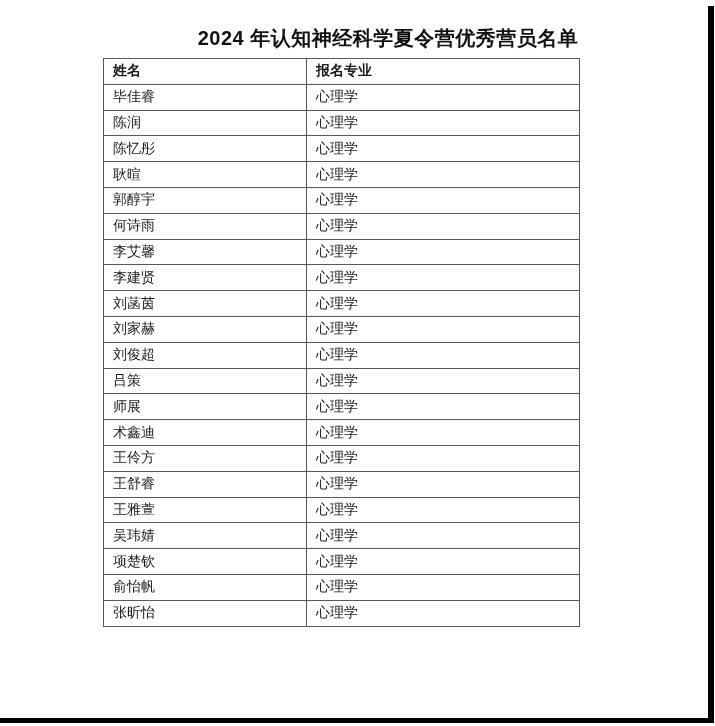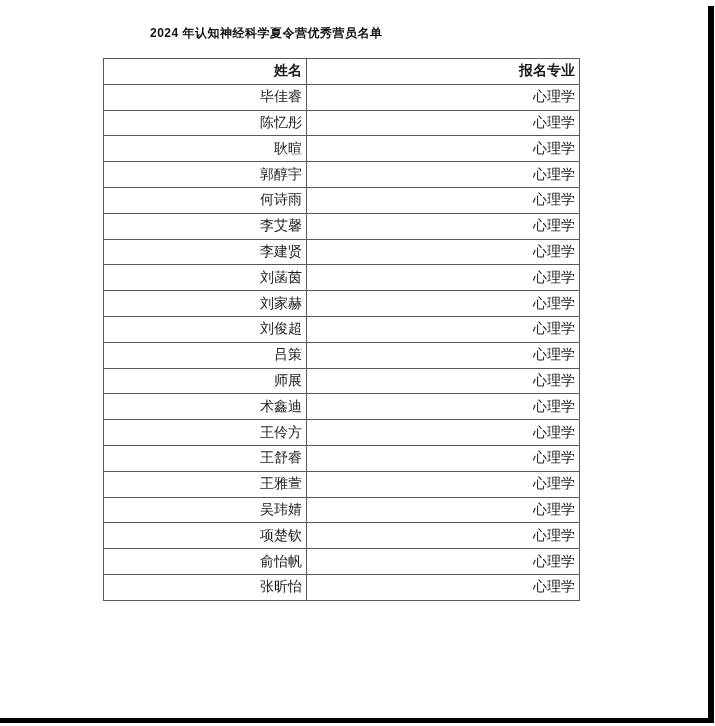--- a/index.html
+++ b/index.html
@@ -11,43 +11,43 @@
     background: #ffffff;
     overflow: hidden;
     font-family: "Liberation Sans", sans-serif;
     color: #1a1a1a;
   }
   .doc-title {
     position: absolute;
     top: 25px;
     left: 150px;
     width: 476px;
-    text-align: left;
-    font-size: 12px;
+    text-align: center;
+    font-size: 20px;
     font-weight: bold;
     letter-spacing: 0.5px;
     white-space: nowrap;
     color: #111111;
   }
   table.campers {
     position: absolute;
     top: 58px;
     left: 103px;
     width: 476px;
     border-collapse: collapse;
     table-layout: fixed;
     font-size: 14px;
   }
   table.campers col.c-name  { width: 203px; }
   table.campers col.c-major { width: 273px; }
   table.campers th, table.campers td {
     border: 1px solid #595959;
     height: 25.8px;
     padding: 0 4px 0 9px;
-    text-align: right;
+    text-align: left;
     vertical-align: middle;
     font-weight: normal;
     white-space: nowrap;
     overflow: hidden;
     color: #1a1a1a;
   }
   table.campers th { font-weight: bold; }
   .page-edge-right {
     position: absolute;
     top: 6px;
@@ -80,20 +80,24 @@
     <thead>
       <tr>
         <th>姓名</th>
         <th>报名专业</th>
       </tr>
     </thead>
     <tbody>
 
     <tr>
         <td>毕佳睿</td>
+        <td>心理学</td>
+      </tr>
+        <tr>
+        <td>陈润</td>
         <td>心理学</td>
       </tr>
         <tr>
         <td>陈忆彤</td>
         <td>心理学</td>
       </tr>
         <tr>
         <td>耿暄</td>
         <td>心理学</td>
       </tr>

